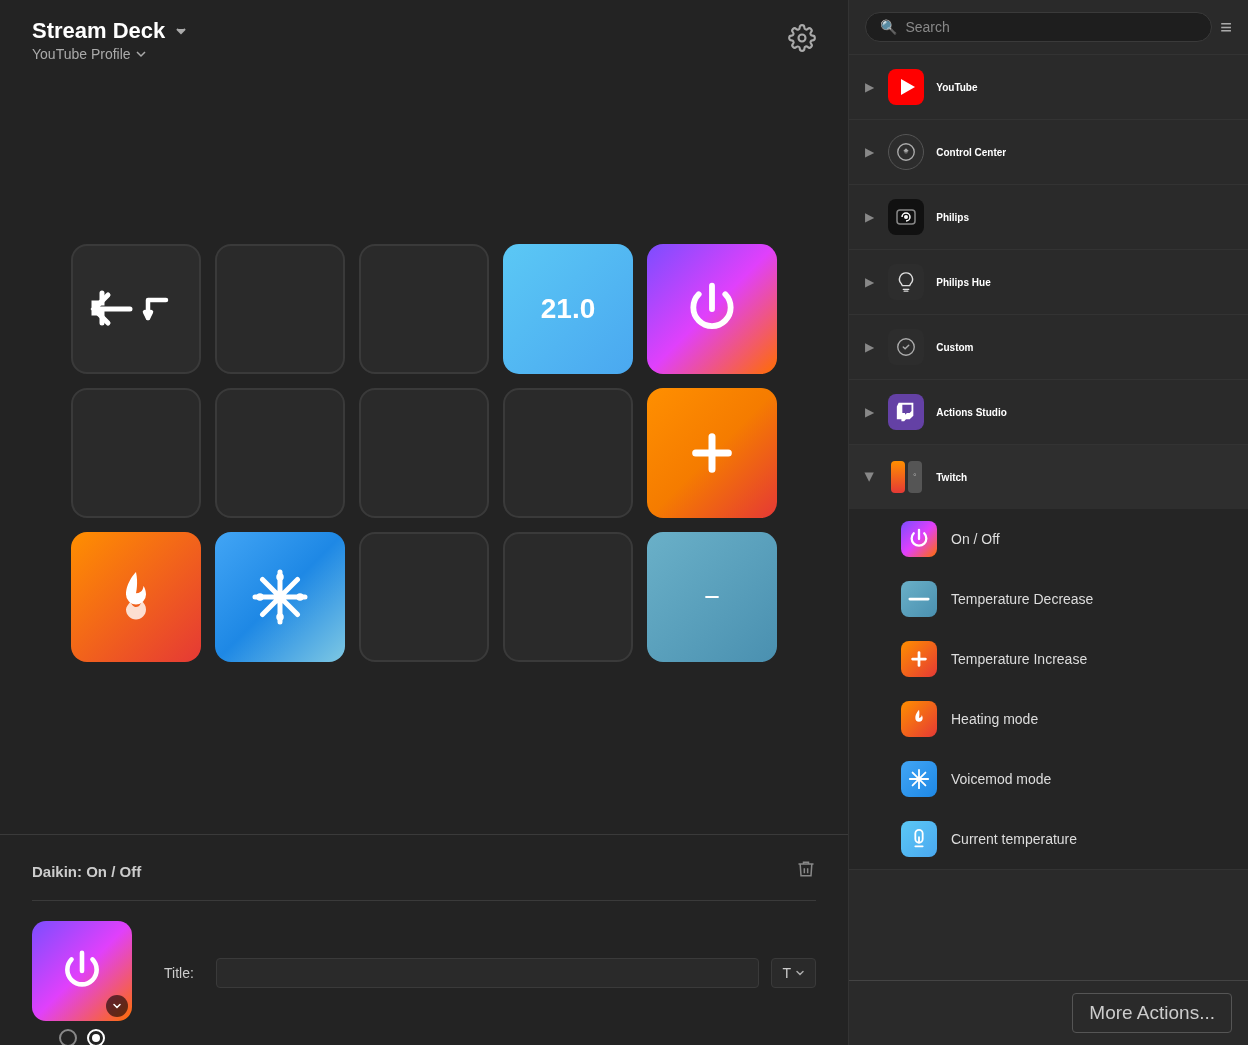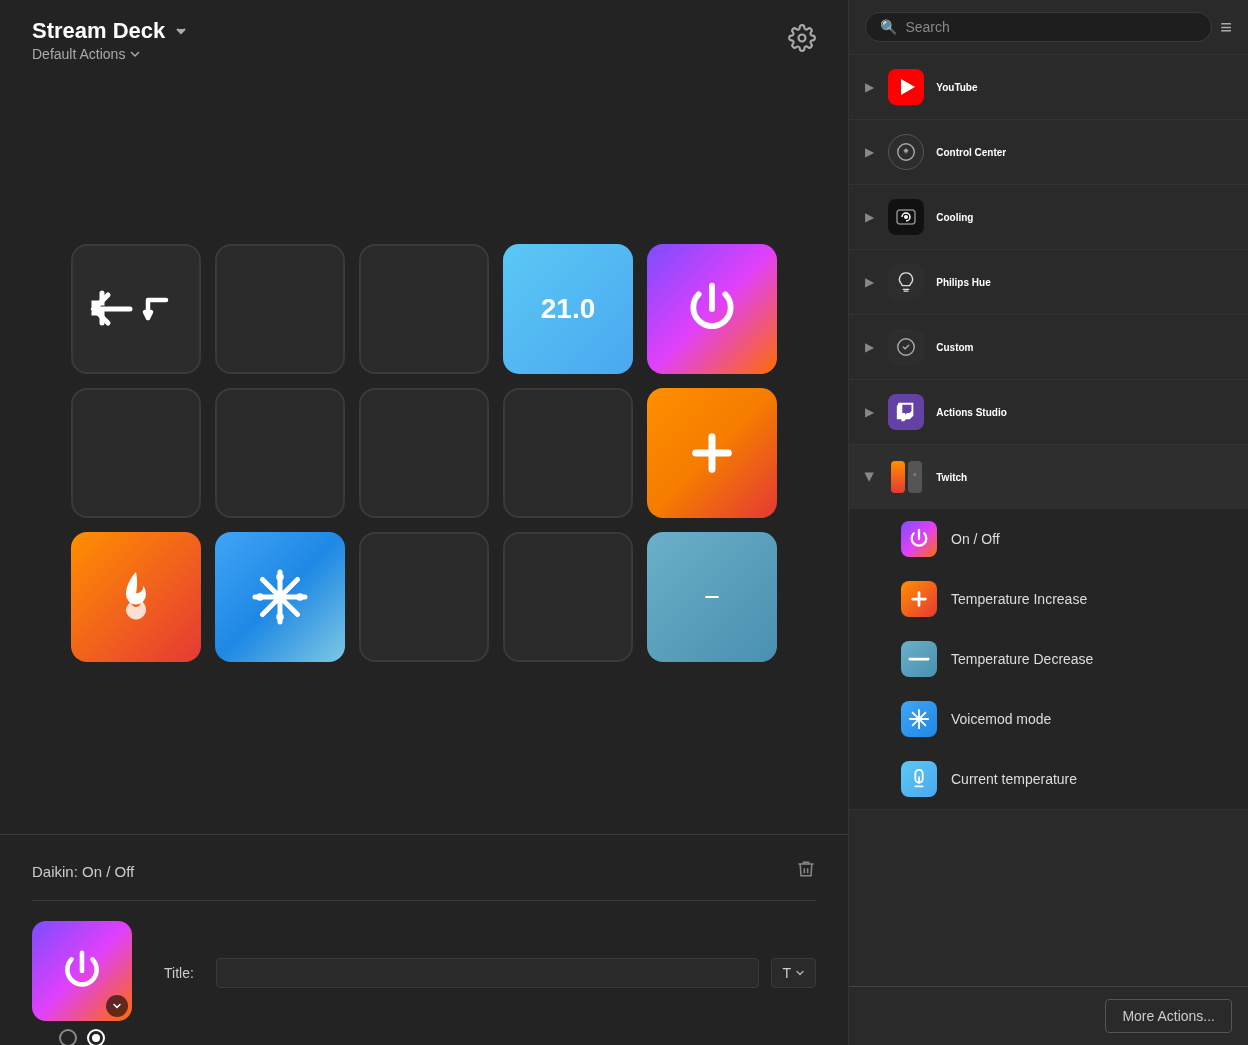--- a/index.html
+++ b/index.html
@@ -178,21 +178,21 @@
       margin-bottom: 16px;
     }
 
     .detail-title {
       font-size: 15px;
       font-weight: 600;
       color: #fff;
     }
 
     .detail-title span {
-      font-weight: 400;
+      font-weight: 700;
       color: #ccc;
     }
 
     .trash-icon {
       color: #888;
       cursor: pointer;
       font-size: 18px;
     }
 
     .detail-divider {
@@ -466,21 +466,21 @@
       border-top: 1px solid #444;
       display: flex;
       justify-content: flex-end;
     }
 
     .more-actions-btn {
       background: transparent;
       border: 1px solid #555;
       border-radius: 4px;
       color: #ccc;
-      font-size: 14px;
+      font-size: 19px;
       padding: 8px 16px;
       cursor: pointer;
     }
 
     .yt-play {
       width: 0;
       height: 0;
       border-top: 8px solid transparent;
       border-bottom: 8px solid transparent;
       border-left: 14px solid white;
@@ -495,21 +495,21 @@
   <div class="header">
     <div class="header-left">
       <div class="app-title">
         <span>Stream Deck</span>
         <svg width="16" height="16" viewBox="0 0 16 16" fill="#aaa">
           <path d="M4 6l4 4 4-4"></path>
           <path d="M4 6l4 4 4-4" stroke="#aaa" stroke-width="2" fill="none"></path>
         </svg>
       </div>
       <div class="profile-label">
-        <span>Default Actions</span>
+        <span>YouTube Profile</span>
         <svg width="12" height="12" viewBox="0 0 12 12" fill="none">
           <path d="M2 4l4 4 4-4" stroke="#aaa" stroke-width="1.5"></path>
         </svg>
       </div>
     </div>
     <div>
       <svg class="gear-icon" viewBox="0 0 24 24" fill="none" stroke="currentColor" stroke-width="1.8">
         <circle cx="12" cy="12" r="3"></circle>
         <path d="M19.4 15a1.65 1.65 0 0 0 .33 1.82l.06.06a2 2 0 0 1-2.83 2.83l-.06-.06a1.65 1.65 0 0 0-1.82-.33 1.65 1.65 0 0 0-1 1.51V21a2 2 0 0 1-4 0v-.09A1.65 1.65 0 0 0 9 19.4a1.65 1.65 0 0 0-1.82.33l-.06.06a2 2 0 0 1-2.83-2.83l.06-.06A1.65 1.65 0 0 0 4.68 15a1.65 1.65 0 0 0-1.51-1H3a2 2 0 0 1 0-4h.09A1.65 1.65 0 0 0 4.6 9a1.65 1.65 0 0 0-.33-1.82l-.06-.06a2 2 0 0 1 2.83-2.83l.06.06A1.65 1.65 0 0 0 9 4.68a1.65 1.65 0 0 0 1-1.51V3a2 2 0 0 1 4 0v.09a1.65 1.65 0 0 0 1 1.51 1.65 1.65 0 0 0 1.82-.33l.06-.06a2 2 0 0 1 2.83 2.83l-.06.06A1.65 1.65 0 0 0 19.4 9a1.65 1.65 0 0 0 1.51 1H21a2 2 0 0 1 0 4h-.09a1.65 1.65 0 0 0-1.51 1z"></path>
       </svg>
@@ -668,21 +668,21 @@
     <div class="action-category">
       <div class="category-header">
         <span class="chevron">▶</span>
         <div class="category-icon" style="background:#111;border-radius:8px;">
           <svg width="24" height="24" viewBox="0 0 24 24" fill="none">
             <rect x="3" y="5" width="18" height="14" rx="3" stroke="#888" stroke-width="1.5"></rect>
             <path d="M8 12c0-2.2 1.8-4 4-4s4 1.8 4 4-1.8 4-4 4" stroke="#fff" stroke-width="1.5" fill="none"></path>
             <circle cx="12" cy="12" r="2" fill="#fff"></circle>
           </svg>
         </div>
-        <span class="category-label">Cooling</span>
+        <span class="category-label">Philips</span>
       </div>
     </div>
 
     <div class="action-category">
       <div class="category-header">
         <span class="chevron">▶</span>
         <div class="category-icon" style="background:#2d2d2d;border-radius:8px;">
           <svg width="22" height="22" viewBox="0 0 24 24" fill="none">
             <path d="M12 2a7 7 0 0 1 5 12l-1 2H8l-1-2a7 7 0 0 1 5-12z" stroke="#ddd" stroke-width="1.5" fill="none"></path>
             <path d="M9 20h6M10 22h4" stroke="#ddd" stroke-width="1.5" stroke-linecap="round"></path>
@@ -733,37 +733,45 @@
       <div class="action-item">
         <div class="action-item-icon ai-onoff">
           <svg viewBox="0 0 24 24" width="22" height="22">
             <path d="M12 2v10M6.3 5.7a8 8 0 1 0 11.4 0" stroke="white" stroke-width="2.5" fill="none" stroke-linecap="round"></path>
           </svg>
         </div>
         <span class="action-item-label">On / Off</span>
       </div>
 
       <div class="action-item">
+        <div class="action-item-icon ai-temp-down">
+          <svg viewBox="0 0 24 10" width="22" height="12">
+            <path d="M2 5h20" stroke="white" stroke-width="3" stroke-linecap="round"></path>
+          </svg>
+        </div>
+        <span class="action-item-label">Temperature Decrease</span>
+      </div>
+
+      <div class="action-item">
         <div class="action-item-icon ai-temp-up">
           <svg viewBox="0 0 24 24" width="22" height="22">
             <path d="M12 5v14M5 12h14" stroke="white" stroke-width="3" stroke-linecap="round"></path>
           </svg>
         </div>
         <span class="action-item-label">Temperature Increase</span>
       </div>
 
       <div class="action-item">
-        <div class="action-item-icon ai-temp-down">
-          <svg viewBox="0 0 24 10" width="22" height="12">
-            <path d="M2 5h20" stroke="white" stroke-width="3" stroke-linecap="round"></path>
-          </svg>
-        </div>
-        <span class="action-item-label">Temperature Decrease</span>
-      </div>
-
+        <div class="action-item-icon ai-heating">
+          <svg viewBox="0 0 24 24" width="22" height="22">
+            <path d="M12 2c0 0-4 4-4 9a4 4 0 0 0 8 0c0-2-1-3.5-1-3.5s0 3-3 3c0 0 1-4 0-8.5z" fill="white"></path>
+          </svg>
+        </div>
+        <span class="action-item-label">Heating mode</span>
+      </div>
 
       <div class="action-item">
         <div class="action-item-icon ai-cooling">
           <svg viewBox="0 0 24 24" width="22" height="22">
             <path d="M12 2v20M2 12h20M5 5l14 14M19 5L5 19" stroke="white" stroke-width="2" stroke-linecap="round"></path>
             <circle cx="12" cy="12" r="2" fill="white"></circle>
           </svg>
         </div>
         <span class="action-item-label">Voicemod mode</span>
       </div>

